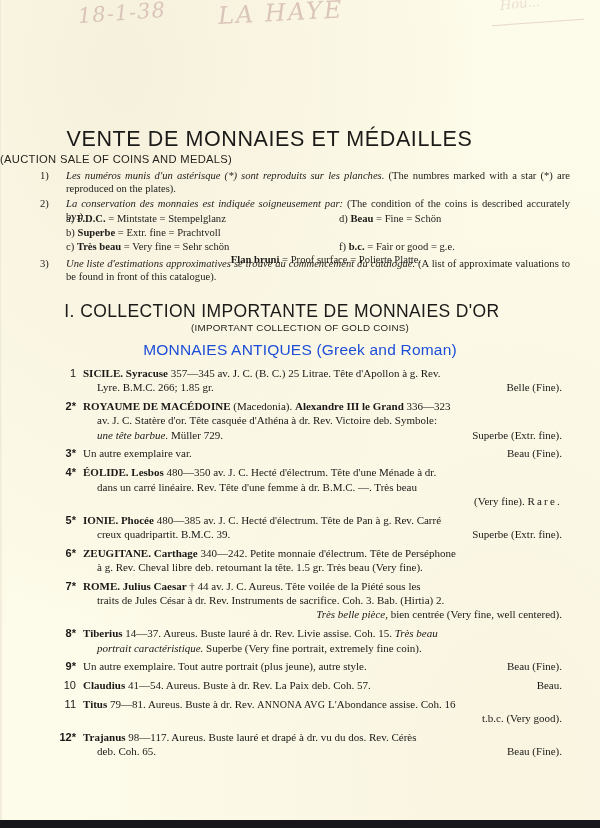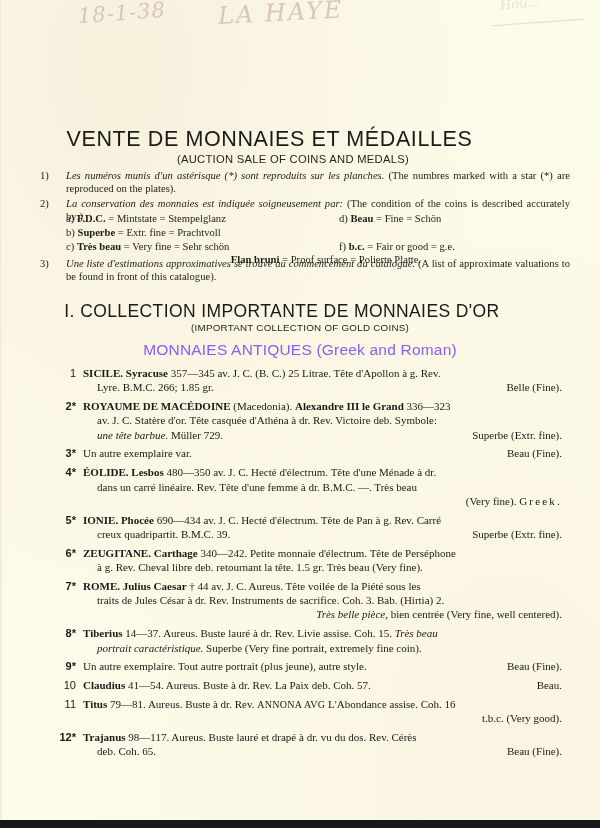--- a/index.html
+++ b/index.html
@@ -56,21 +56,21 @@
     text-align:center;
     font-size:21.5px;
     font-weight:normal;
     letter-spacing:.6px;
     color:#1b1a18;
     position:absolute;left:0;top:127px;width:539px;
     font-family:"Liberation Sans", sans-serif;
   }
   .subtitle{
     position:absolute;left:0;top:153px;width:586px;
-    text-align:center;font-size:11.2px;color:#26241f;
+    text-align:left;font-size:11.2px;color:#26241f;
     letter-spacing:.3px;
     font-family:"Liberation Sans", sans-serif;
   }
 
   
   .notes{position:absolute;left:36px;top:170px;width:534px;}
   .note{
     display:flex;margin-bottom:2px;
     font-size:10.6px;line-height:1.22;color:#1d1c19;
   }
@@ -97,21 +97,21 @@
     font-family:"Liberation Sans", sans-serif;
   }
   .section-sub{
     position:absolute;left:0;top:322px;width:600px;
     text-align:center;font-size:9.8px;color:#26241f;letter-spacing:.25px;
     font-family:"Liberation Sans", sans-serif;
   }
   h3.subsection{
     position:absolute;left:0;top:341px;width:600px;
     margin:0;text-align:center;
-    font-size:15.5px;font-weight:normal;color:#8b5cf6;letter-spacing:.2px;
+    font-size:15.5px;font-weight:normal;color:#1d4ed8;letter-spacing:.2px;
     font-family:"Liberation Sans", sans-serif;
   }
 
   
   .lots{position:absolute;left:50px;top:366px;width:512px;}
   .lot{display:flex;margin-bottom:4.5px;}
   .lot .lotnum{
     flex:0 0 26px;width:26px;text-align:right;padding-right:7px;
     font-size:11px;line-height:1.30;color:#1a1917;
     font-family:"Liberation Sans", sans-serif;font-weight:bold;
@@ -194,26 +194,26 @@
         <div class="lotbody"><span class="hd">ROYAUME DE MACÉDOINE</span><span> (Macedonia). </span><span class="hd">Alexandre III le Grand</span><span> 336—323</span><span class="line2">av. J. C. Statère d'or. Tête casquée d'Athéna à dr. Rev. Victoire deb. Symbole:</span><span class="line3"><span class="right-grade">Superbe (Extr. fine).</span><span class="it">une tête barbue.</span><span> Müller 729.</span></span></div>
       </div>
 
       <div class="lot">
         <div class="lotnum">3*</div>
         <div class="lotbody"><span class="right-grade">Beau (Fine).</span><span>Un autre exemplaire var.</span></div>
       </div>
 
       <div class="lot">
         <div class="lotnum">4*</div>
-        <div class="lotbody"><span class="hd">ÉOLIDE. Lesbos</span><span> 480—350 av. J. C. Hecté d'électrum. Tête d'une Ménade à dr.</span><span class="line2">dans un carré linéaire. Rev. Tête d'une femme à dr. B.M.C. —. Très beau</span><span class="line3" style="text-align:right;"><span>(Very fine). </span><span class="sp">Greek.</span></span></div>
+        <div class="lotbody"><span class="hd">ÉOLIDE. Lesbos</span><span> 480—350 av. J. C. Hecté d'électrum. Tête d'une Ménade à dr.</span><span class="line2">dans un carré linéaire. Rev. Tête d'une femme à dr. B.M.C. —. Très beau</span><span class="line3" style="text-align:right;"><span>(Very fine). </span><span class="sp">Rare.</span></span></div>
       </div>
 
       <div class="lot">
         <div class="lotnum">5*</div>
-        <div class="lotbody"><span class="hd">IONIE. Phocée</span><span> 690—434 av. J. C. Hecté d'électrum. Tête de Pan à g. Rev. Carré</span><span class="line2"><span class="right-grade">Superbe (Extr. fine).</span><span>creux quadripartit. B.M.C. 39.</span></span></div>
+        <div class="lotbody"><span class="hd">IONIE. Phocée</span><span> 480—385 av. J. C. Hecté d'électrum. Tête de Pan à g. Rev. Carré</span><span class="line2"><span class="right-grade">Superbe (Extr. fine).</span><span>creux quadripartit. B.M.C. 39.</span></span></div>
       </div>
 
       <div class="lot">
         <div class="lotnum">6*</div>
         <div class="lotbody"><span class="hd">ZEUGITANE. Carthage</span><span> 340—242. Petite monnaie d'électrum. Tête de Perséphone</span><span class="line2">à g. Rev. Cheval libre deb. retournant la tête. 1.5 gr. Très beau (Very fine).</span></div>
       </div>
 
       <div class="lot">
         <div class="lotnum">7*</div>
         <div class="lotbody"><span class="hd">ROME. Julius Caesar</span><span> † 44 av. J. C. Aureus. Tête voilée de la Piété sous les</span><span class="line2">traits de Jules César à dr. Rev. Instruments de sacrifice. Coh. 3. Bab. (Hirtia) 2.</span><span class="line3" style="text-align:right;"><span class="it">Très belle pièce,</span><span> bien centrée (Very fine, well centered).</span></span></div>

